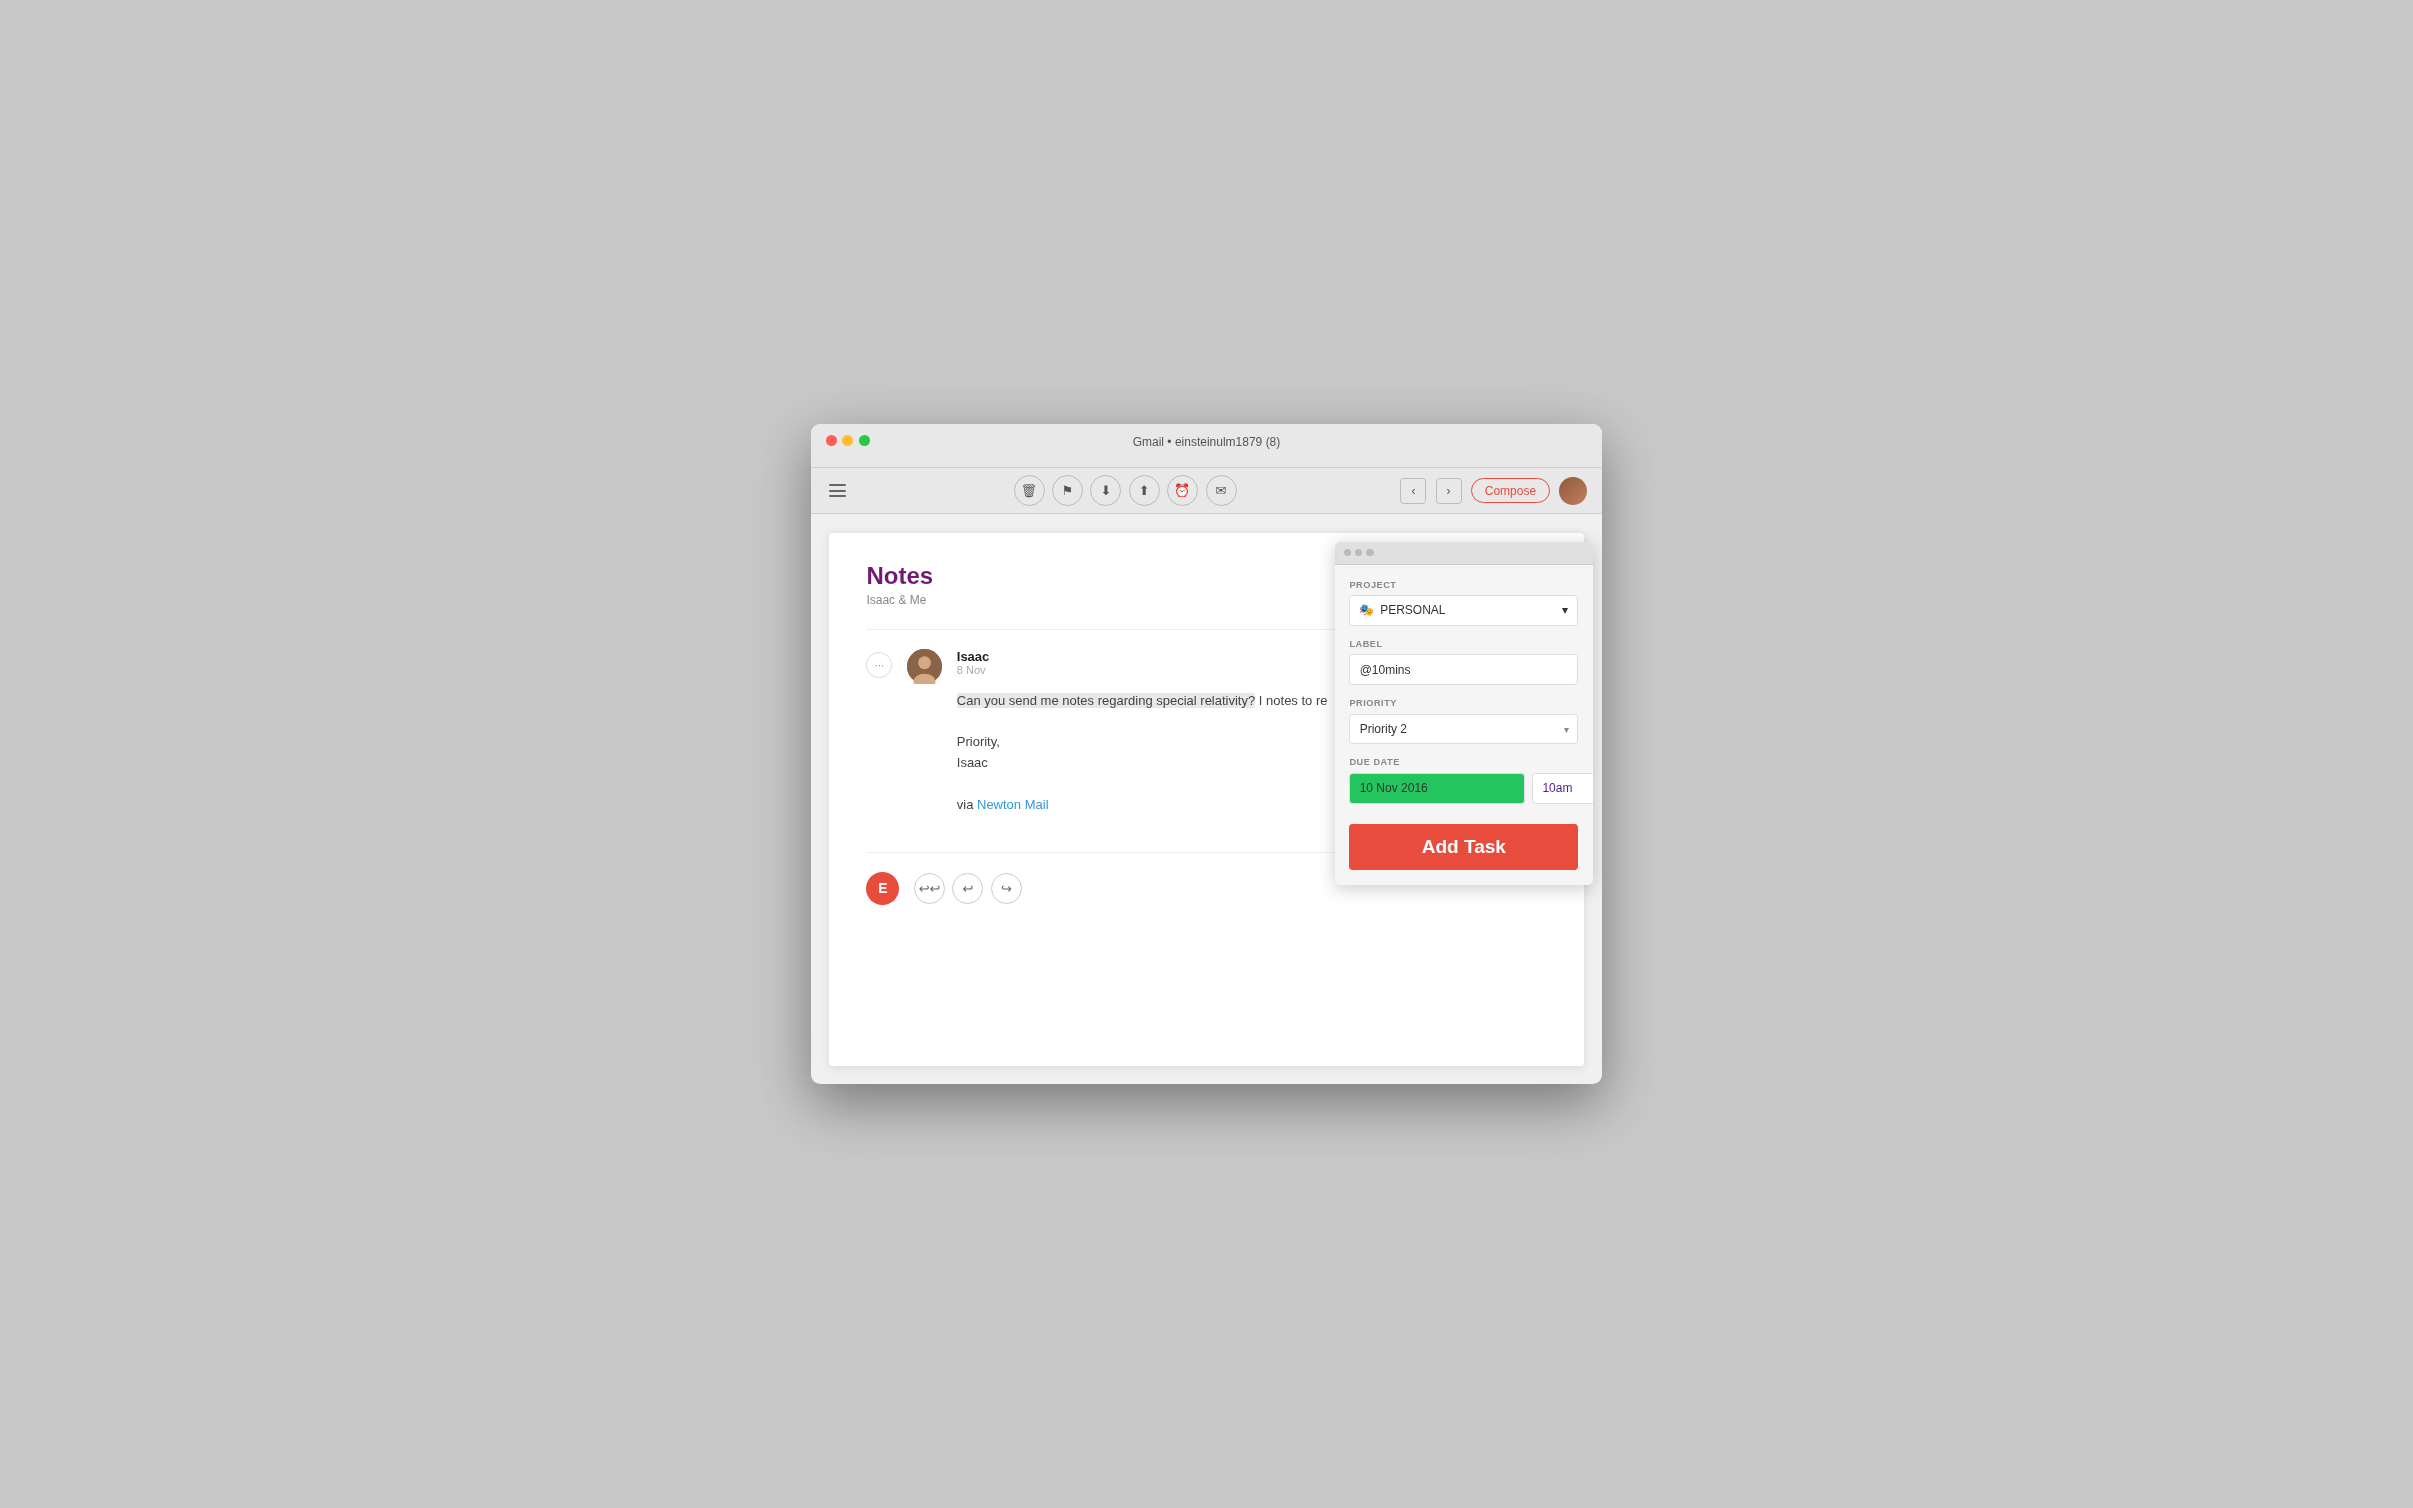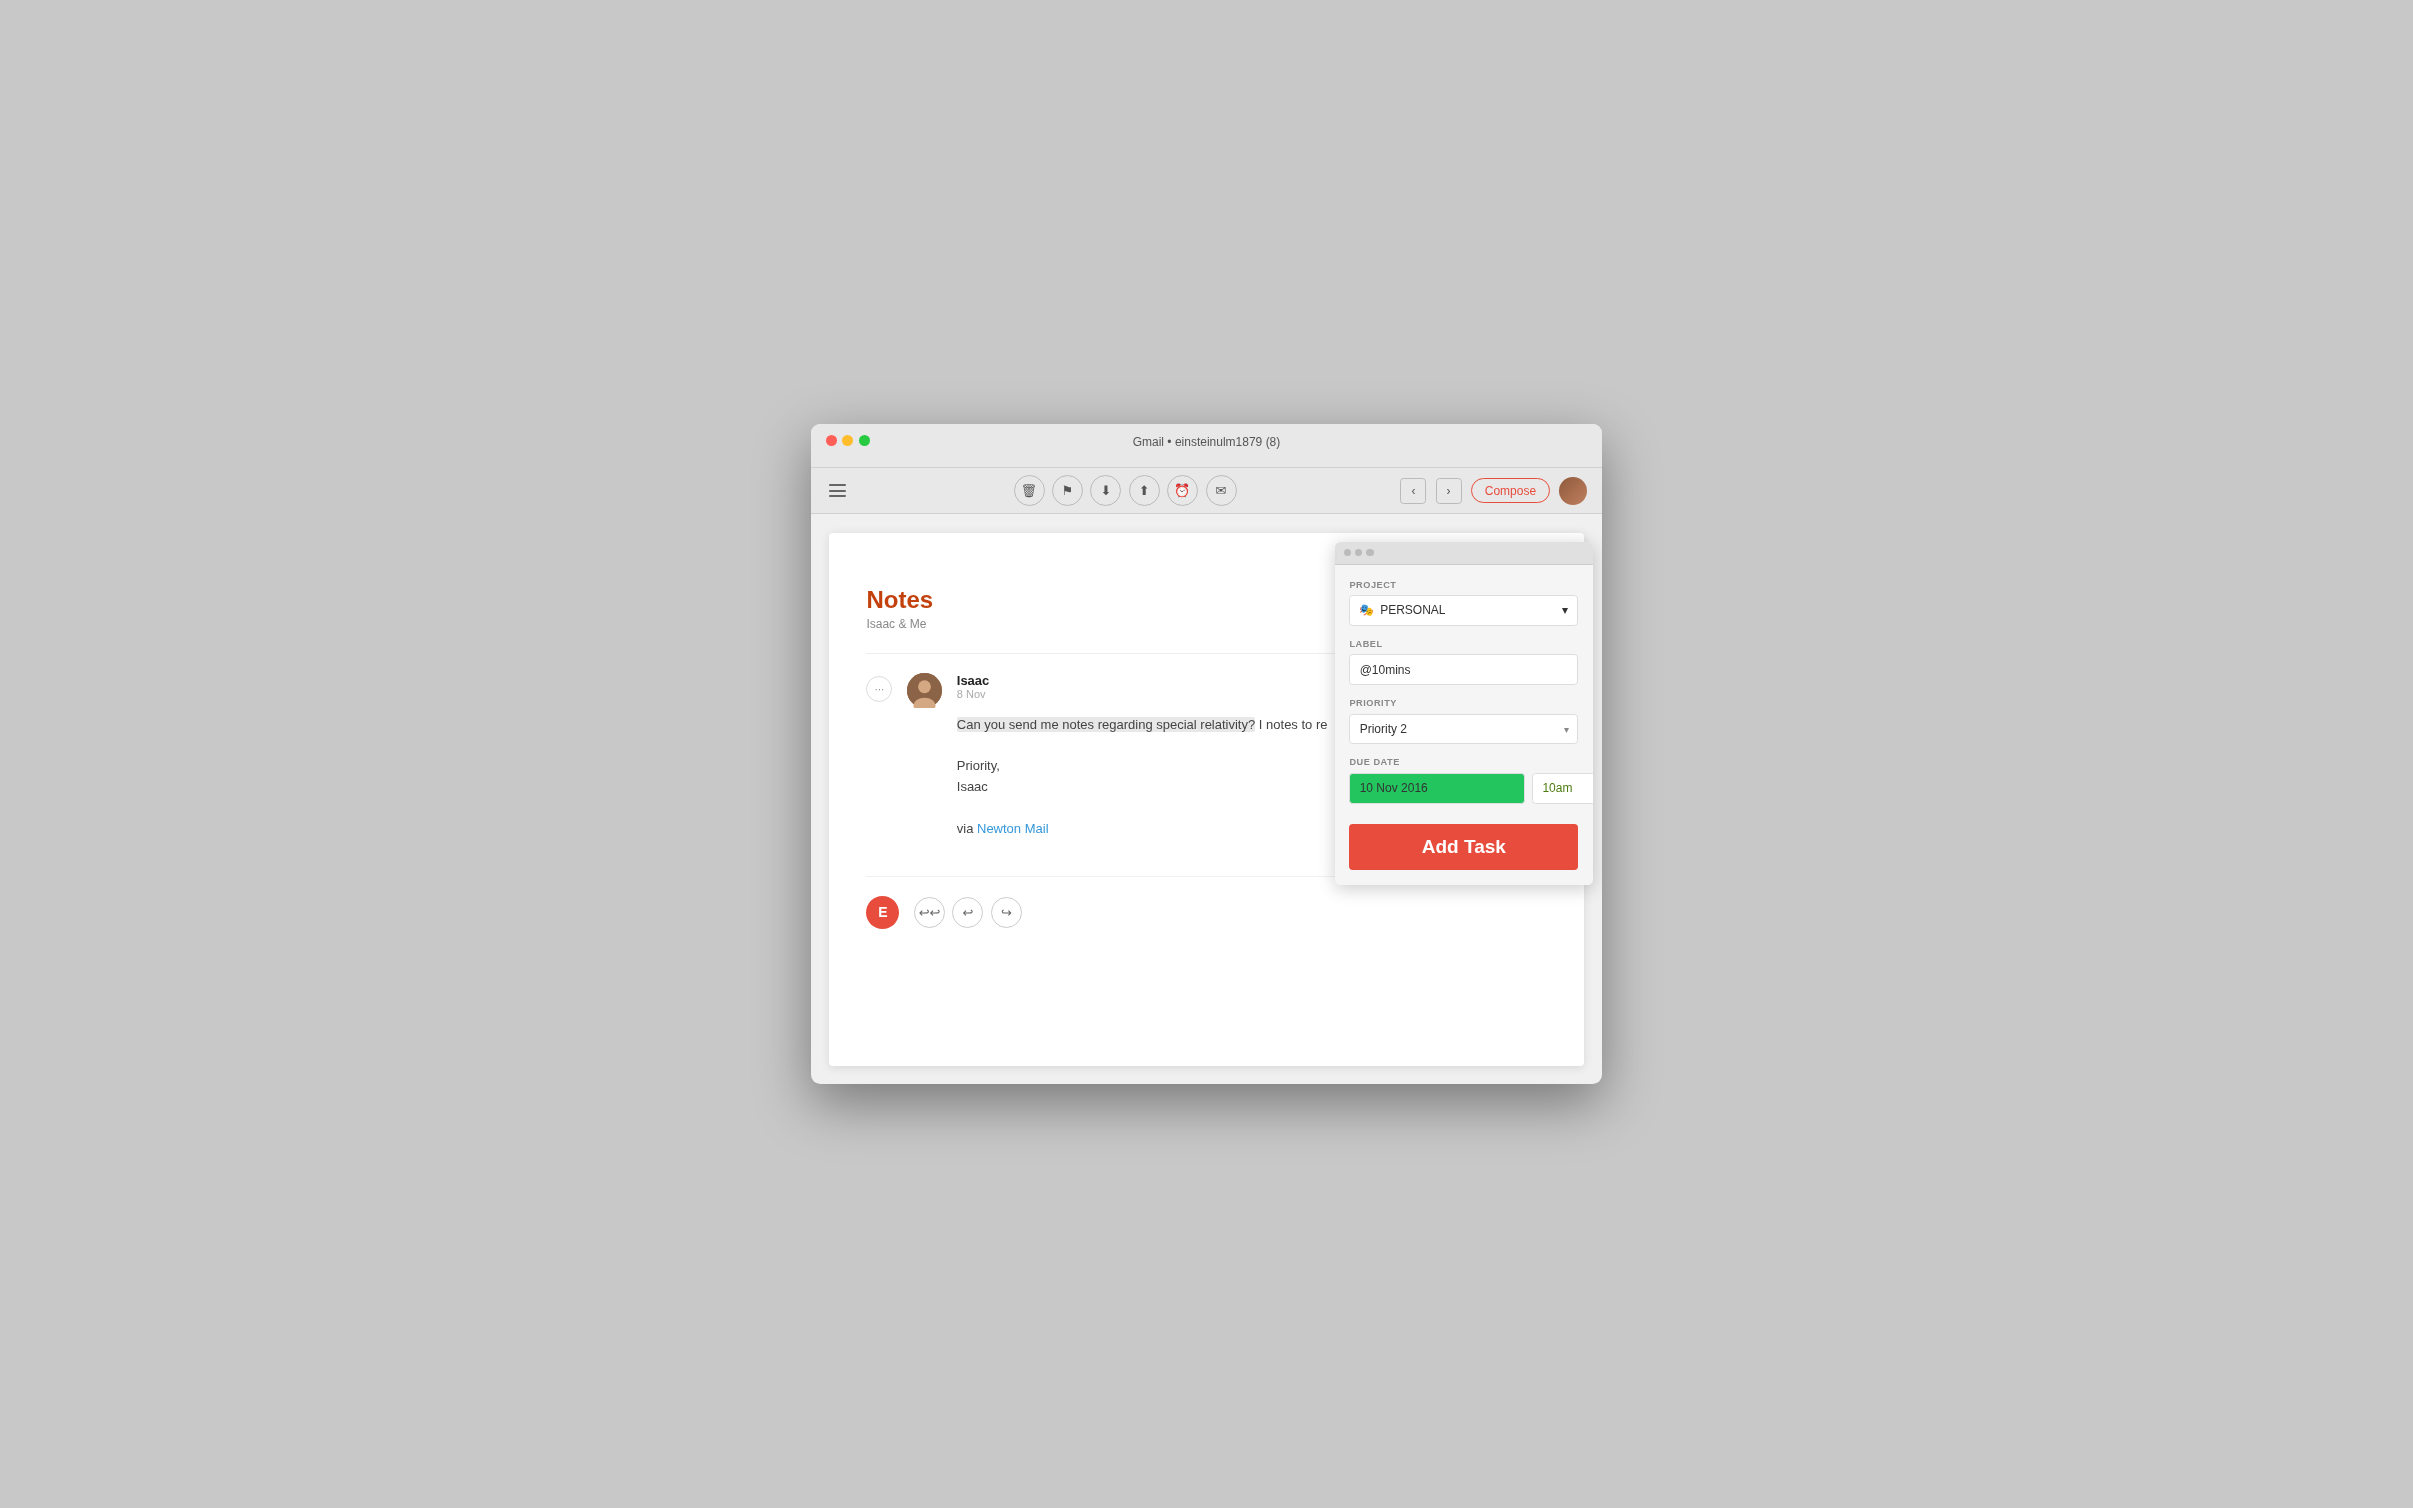--- a/index.html
+++ b/index.html
@@ -152,23 +152,22 @@
     }
 
     .email-panel {
       flex: 1;
       padding: 29px 37px;
     }
 
     .email-subject {
       font-size: 24px;
       font-weight: 700;
-      color: #c2410c;
+      color: #701a75;
       margin-bottom: 3.7px;
-      margin-top: 24px;
     }
     .email-participants {
       font-size: 12px;
       color: #888;
       margin-bottom: 22px;
     }
 
     .email-thread {
       border-top: 0.9px solid #eee;
       padding-top: 18.4px;
@@ -400,21 +399,21 @@
       font-size: 12px;
       color: #333;
     }
     .time-input {
       width: 64px;
       padding: 7.4px 9.2px;
       border: 0.9px solid #ddd;
       border-radius: 3.7px;
       background: white;
       font-size: 12px;
-      color: #4d7c0f;
+      color: #4c1d95;
     }
 
     .add-task-btn {
       width: 100%;
       padding: 12px;
       background: #e74c3c;
       color: white;
       border: none;
       border-radius: 3.7px;
       font-size: 19px;

